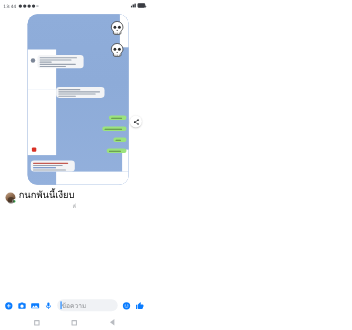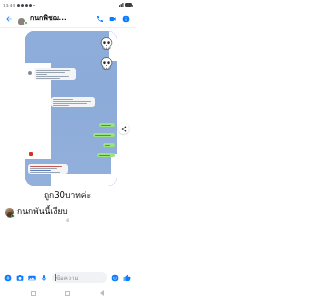--- a/index.html
+++ b/index.html
@@ -181,49 +181,20 @@
       </span>
       <i class="sb-dash"></i>
     </div>
     <div class="sb-right">
       <span class="sb-tiny"></span>
       <i class="sb-sig"></i>
       <i class="sb-batt"></i>
     </div>
   </div>
 
-  <div class="appbar">
-    <span class="back-arrow">
-      <svg viewBox="0 0 24 24">
-          <path d="M20 11H7.8l5.6-5.6L12 4l-8 8 8 8 1.4-1.4L7.8 13H20z" fill="#0a7cff"></path>
-        </svg>
-    </span>
-    <span class="avatar-wrap">
-      <span class="avatar"></span>
-      <i class="online-dot"></i>
-    </span>
-    <div class="chat-title">กนกพิชฌ...</div>
-    <div class="hdr-actions">
-      <span class="hdr-ic">
-        <svg viewBox="0 0 24 24">
-            <path d="M6.6 10.8a15 15 0 006.6 6.6l2.2-2.2a1 1 0 011-.25 11.4 11.4 0 003.6.57 1 1 0 011 1V20a1 1 0 01-1 1A17 17 0 013 4a1 1 0 011-1h3.5a1 1 0 011 1 11.4 11.4 0 00.57 3.6 1 1 0 01-.25 1z"></path>
-          </svg>
-      </span>
-      <span class="hdr-ic">
-        <svg viewBox="0 0 24 24">
-            <path d="M15 8.5A2.5 2.5 0 0012.5 6h-8A2.5 2.5 0 002 8.5v7A2.5 2.5 0 004.5 18h8a2.5 2.5 0 002.5-2.5v-1.2l5 3.2v-11l-5 3.2z"></path>
-          </svg>
-      </span>
-      <span class="hdr-ic">
-        <svg viewBox="0 0 24 24">
-            <path d="M12 2a10 10 0 100 20 10 10 0 000-20zm1 15h-2v-6h2zm0-8h-2V7h2z"></path>
-          </svg>
-      </span>
-    </div>
-  </div>
 
   <div class="thread">
 
     <div class="shot-row">
       <div class="shot">
         <div class="shot-bg"></div>
         <div class="shot-notch-r"></div>
         <div class="shot-notch-l"></div>
         <div class="shot-notch-l2"></div>
         <div class="shot-notch-rb"></div>
@@ -286,23 +257,20 @@
         </span>
       </div>
 
       <div class="share-btn">
         <svg viewBox="0 0 24 24">
             <path d="M18 16.1c-.8 0-1.5.3-2 .8l-7.1-4.2c.1-.2.1-.5.1-.7s0-.5-.1-.7L16 7.2c.6.5 1.3.8 2 .8a3 3 0 10-3-3c0 .3 0 .5.1.7L8 9.9a3 3 0 100 4.2l7.1 4.2c0 .2-.1.4-.1.7a3 3 0 103-3z"></path>
           </svg>
       </div>
     </div>
 
-    <div class="msg-row msg-center" style="display:block;">
-      <div class="msg-text-big" style="text-align:center;">ถูก30บาทค่ะ</div>
-    </div>
 
     <div class="msg-row" style="padding-top:4px;">
       <span class="mini-avatar">
           <i class="mini-dot"></i>
         </span>
       <div class="msg-text-big">กนกพันนี้เงียบ</div>
     </div>
 
     <div class="tiny-mark">ที่</div>
   </div>

